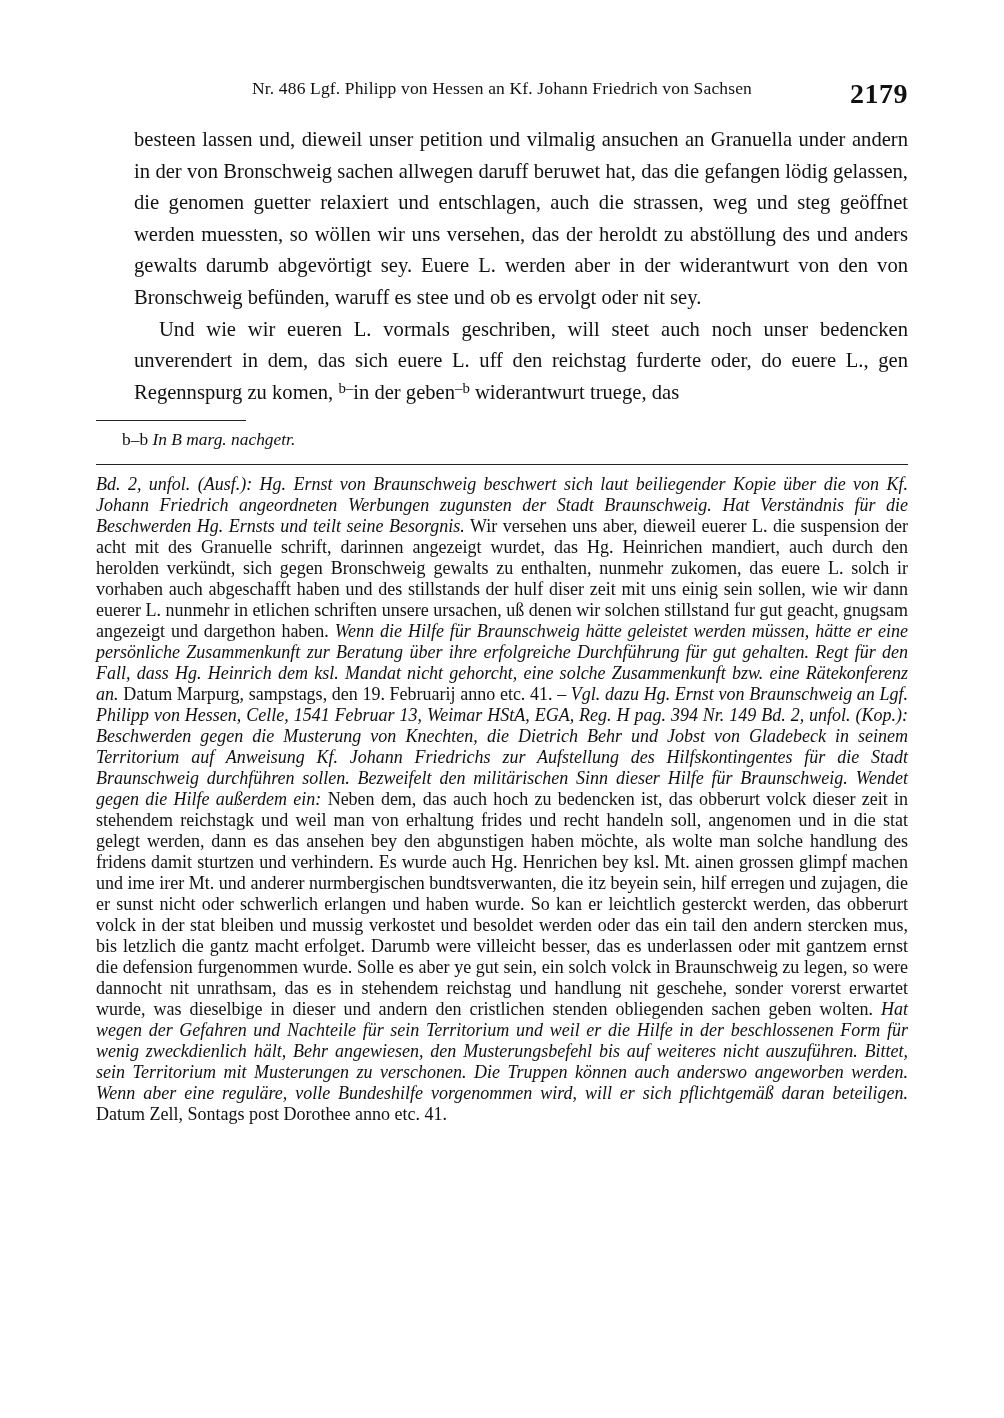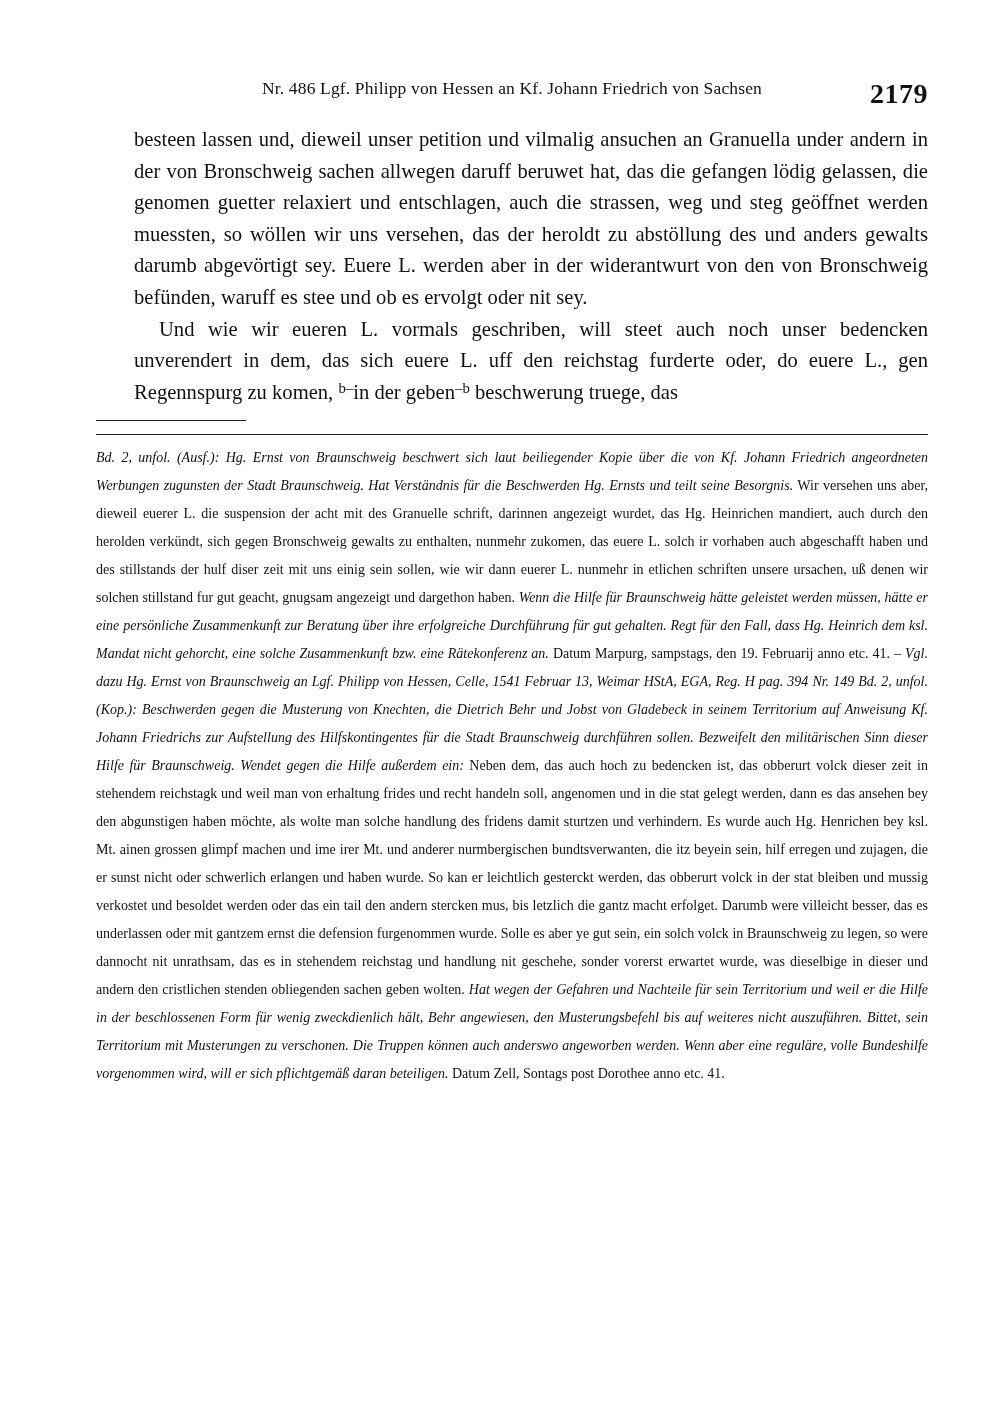--- a/index.html
+++ b/index.html
@@ -12,21 +12,21 @@
     height: 1418px;
     font-family: "Liberation Serif", serif;
     color: #111111;
     -webkit-font-smoothing: antialiased;
   }
   .page {
     position: relative;
     width: 1004px;
     height: 1082px;
     box-sizing: border-box;
-    padding: 78px 76px 0 96px;
+    padding: 78px 96px 0 96px;
   }
   .running-head {
     position: relative;
     height: 30px;
     display: flex;
     align-items: baseline;
     justify-content: center;
     font-size: 17.5px;
     letter-spacing: 0.15px;
     white-space: nowrap;
@@ -77,22 +77,22 @@
   .footnote .ital {
     font-style: italic;
   }
   .rule-long {
     width: 100%;
     height: 1px;
     background: #222;
     margin: 13px 0 9px 0;
   }
   .regest {
-    font-size: 14px;
-    line-height: 28px;
+    font-size: 18px;
+    line-height: 21px;
     text-align: justify;
     text-justify: inter-word;
   }
   .regest i {
     font-style: italic;
   }
   sup.marg {
     font-size: 0.72em;
     vertical-align: 0.42em;
     line-height: 0;
@@ -103,24 +103,25 @@
 
 <div class="page">
 
   <div class="running-head">
     <span class="rh-title">Nr. 486 Lgf. Philipp von Hessen an Kf. Johann Friedrich von Sachsen</span>
     <span class="page-number">2179</span>
   </div>
 
   <div class="body-text">
     <p>besteen lassen und, dieweil unser petition und vilmalig ansuchen an Granuella under andern in der von Bronschweig sachen allwegen daruff beruwet hat, das die gefangen lödig gelassen, die genomen guetter relaxiert und entschlagen, auch die strassen, weg und steg geöffnet werden muessten, so wöllen wir uns versehen, das der heroldt zu abstöllung des und anders gewalts darumb abgevörtigt sey. Euere L. werden aber in der widerantwurt von den von Bronschweig befünden, waruff es stee und ob es ervolgt oder nit sey.</p>
-    <p class="indent"><span>Und wie wir eueren L. vormals geschriben, will steet auch noch unser bedencken unverendert in dem, das sich euere L. uff den reichstag furderte oder, do euere L., gen Regennspurg zu komen, </span><sup class="marg">b–</sup><span>in der geben</span><sup class="marg">–b</sup><span> beschwerung truege, das</span></p>
+    <p class="indent"><span>Und wie wir eueren L. vormals geschriben, will steet auch noch unser bedencken unverendert in dem, das sich euere L. uff den reichstag furderte oder, do euere L., gen Regennspurg zu komen, </span><sup class="marg">b–</sup><span>in der geben</span><sup class="marg">–b</sup><span> widerantwurt truege, das</span></p>
   </div>
 
   <div class="apparatus">
     <div class="rule-short"></div>
+    <div class="footnote"><span class="sig">b–b</span>&nbsp;<span class="ital">In B marg. nachgetr.</span></div>
   </div>
 
   <div class="rule-long"></div>
 
   <div class="regest"><i>Bd. 2, unfol. (Ausf.): Hg. Ernst von Braunschweig beschwert sich laut beiliegender Kopie über die von Kf. Johann Friedrich angeordneten Werbungen zugunsten der Stadt Braunschweig. Hat Verständnis für die Beschwerden Hg. Ernsts und teilt seine Besorgnis.</i><span> Wir versehen uns aber, dieweil euerer L. die suspension der acht mit des Granuelle schrift, darinnen angezeigt wurdet, das Hg. Heinrichen mandiert, auch durch den herolden verkündt, sich gegen Bronschweig gewalts zu enthalten, nunmehr zukomen, das euere L. solch ir vorhaben auch abgeschafft haben und des stillstands der hulf diser zeit mit uns einig sein sollen, wie wir dann euerer L. nunmehr in etlichen schriften unsere ursachen, uß denen wir solchen stillstand fur gut geacht, gnugsam angezeigt und dargethon haben. </span><i>Wenn die Hilfe für Braunschweig hätte geleistet werden müssen, hätte er eine persönliche Zusammenkunft zur Beratung über ihre erfolgreiche Durchführung für gut gehalten. Regt für den Fall, dass Hg. Heinrich dem ksl. Mandat nicht gehorcht, eine solche Zusammenkunft bzw. eine Rätekonferenz an.</i><span> Datum Marpurg, sampstags, den 19. Februarij anno etc. 41. – </span><i>Vgl. dazu Hg. Ernst von Braunschweig an Lgf. Philipp von Hessen, Celle, 1541 Februar 13, Weimar HStA, EGA, Reg. H pag. 394 Nr. 149 Bd. 2, unfol. (Kop.): Beschwerden gegen die Musterung von Knechten, die Dietrich Behr und Jobst von Gladebeck in seinem Territorium auf Anweisung Kf. Johann Friedrichs zur Aufstellung des Hilfskontingentes für die Stadt Braunschweig durchführen sollen. Bezweifelt den militärischen Sinn dieser Hilfe für Braunschweig. Wendet gegen die Hilfe außerdem ein:</i><span> Neben dem, das auch hoch zu bedencken ist, das obberurt volck dieser zeit in stehendem reichstagk und weil man von erhaltung frides und recht handeln soll, angenomen und in die stat gelegt werden, dann es das ansehen bey den abgunstigen haben möchte, als wolte man solche handlung des fridens damit sturtzen und verhindern. Es wurde auch Hg. Henrichen bey ksl. Mt. ainen grossen glimpf machen und ime irer Mt. und anderer nurmbergischen bundtsverwanten, die itz beyein sein, hilf erregen und zujagen, die er sunst nicht oder schwerlich erlangen und haben wurde. So kan er leichtlich gesterckt werden, das obberurt volck in der stat bleiben und mussig verkostet und besoldet werden oder das ein tail den andern stercken mus, bis letzlich die gantz macht erfolget. Darumb were villeicht besser, das es underlassen oder mit gantzem ernst die defension furgenommen wurde. Solle es aber ye gut sein, ein solch volck in Braunschweig zu legen, so were dannocht nit unrathsam, das es in stehendem reichstag und handlung nit geschehe, sonder vorerst erwartet wurde, was dieselbige in dieser und andern den cristlichen stenden obliegenden sachen geben wolten. </span><i>Hat wegen der Gefahren und Nachteile für sein Territorium und weil er die Hilfe in der beschlossenen Form für wenig zweckdienlich hält, Behr angewiesen, den Musterungsbefehl bis auf weiteres nicht auszuführen. Bittet, sein Territorium mit Musterungen zu verschonen. Die Truppen können auch anderswo angeworben werden. Wenn aber eine reguläre, volle Bundeshilfe vorgenommen wird, will er sich pflichtgemäß daran beteiligen.</i><span> Datum Zell, Sontags post Dorothee anno etc. 41.</span></div>
 
 </div>
 
 </body></html>

